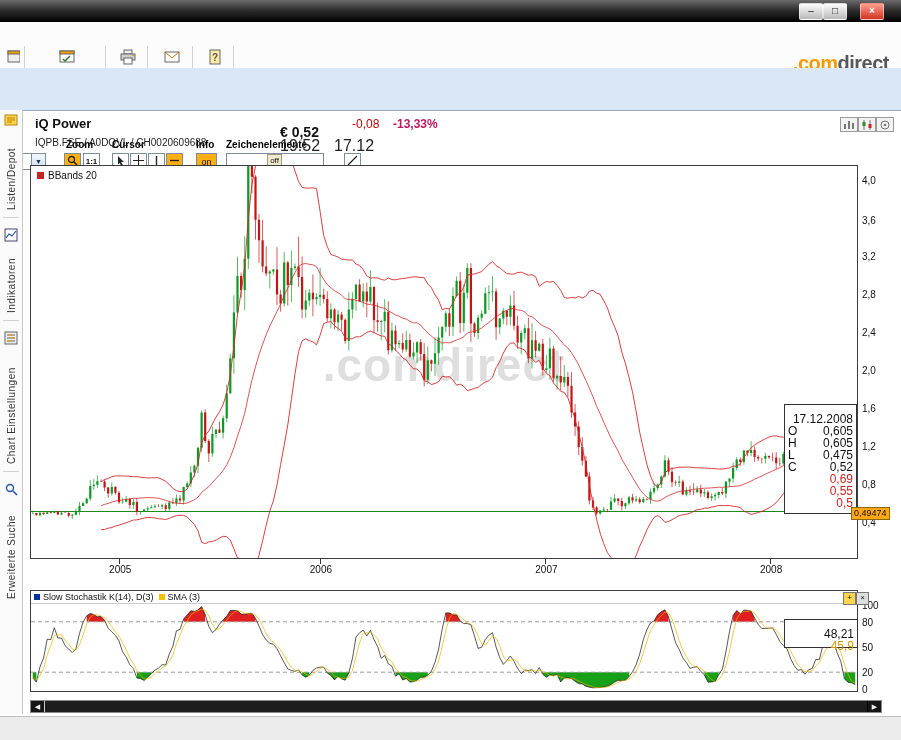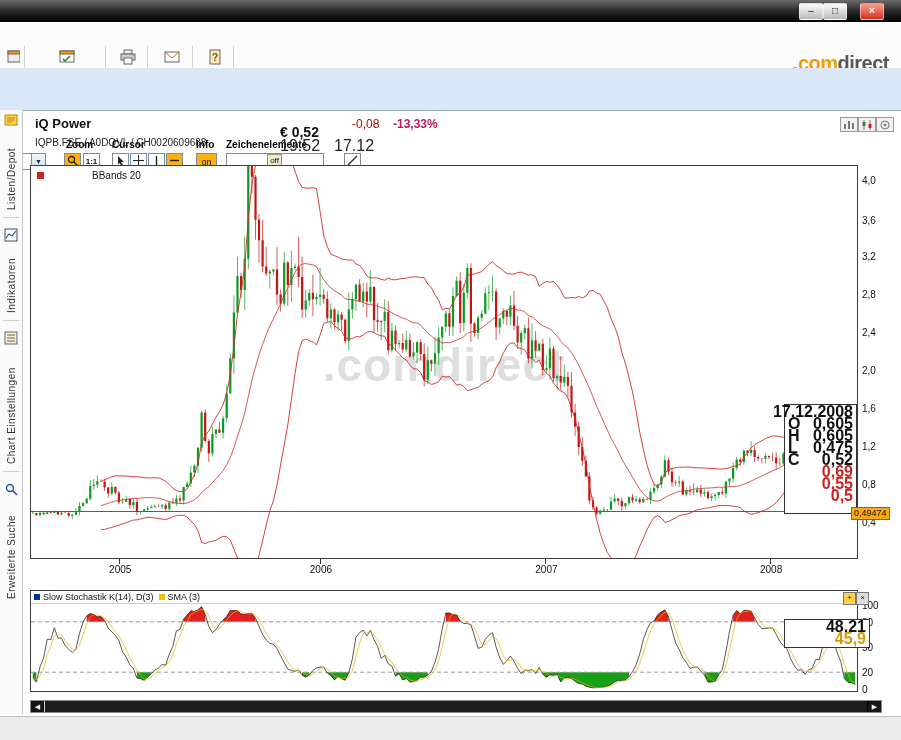--- a/index.html
+++ b/index.html
@@ -53,45 +53,45 @@
   .qpct{position:absolute;left:393px;top:117px;font-size:12px;font-weight:bold;color:#be185d;}
   .qids{position:absolute;left:35px;top:137px;font-size:10px;color:#222;}
   .qtime{position:absolute;left:280px;top:137px;font-size:16px;color:#222;display:flex;gap:14px;}
   .hicon{position:absolute;top:117px;width:16px;height:13px;border:1px solid #9a9a9a;background:#f2f2f2;
     display:flex;align-items:center;justify-content:center;}
 
   
   .frame{position:absolute;border:1px solid #3c3c3c;background:#fff;}
   #main-frame{left:30px;top:165px;width:826px;height:392px;}
   #main-plot{position:absolute;left:31px;top:166px;width:826px;height:392px;z-index:2;}
-  .legend{position:absolute;left:37px;top:170px;font-size:10px;z-index:4;display:flex;align-items:center;gap:44px;}
+  .legend{position:absolute;left:37px;top:170px;font-size:10px;z-index:4;display:flex;align-items:center;}
   .sq{width:7px;height:7px;display:inline-block;margin-right:4px;}
   .watermark{position:absolute;left:31px;top:338px;width:826px;text-align:center;font-size:46px;
     font-weight:bold;color:#dedede;z-index:1;letter-spacing:1px;}
-  .infobox{position:absolute;border:1px solid #333;background:#fff;font-size:16px;z-index:5;
-    padding:1px 3px;box-sizing:border-box;font-weight:bold;}
+  .infobox{position:absolute;border:1px solid #333;background:#fff;font-size:12px;z-index:5;
+    padding:8px 3px;box-sizing:border-box;}
   #main-infobox{left:784px;top:404px;width:73px;height:110px;}
   .ib-row{display:flex;justify-content:flex-end;line-height:12px;}
   .ib-row .ib-lab{margin-right:auto;}
   .ib-red{color:#cc2222;}
   #price-tag{position:absolute;left:851px;background:#ffa816;border:1px solid #8a6a00;font-size:9px;
     padding:0 2px;z-index:6;line-height:11px;}
 
   .tick{position:absolute;font-size:10px;color:#111;z-index:3;}
   .xc{width:30px;text-align:center;}
   .xtick-mark{position:absolute;top:558px;width:1px;height:6px;background:#333;}
 
   
   #stoch-frame{left:30px;top:590px;width:826px;height:100px;}
   .stoch-head{position:absolute;left:31px;top:591px;width:826px;height:13px;background:#fff;
     border-bottom:1px solid #ccc;display:flex;align-items:center;font-size:9px;gap:5px;padding-left:3px;
     box-sizing:border-box;z-index:3;}
   .ssq{width:6px;height:6px;display:inline-block;margin-right:3px;}
   #stoch-plot{position:absolute;left:31px;top:604px;width:826px;height:87px;z-index:2;}
-  #stoch-infobox{left:784px;top:619px;width:86px;height:29px;}
+  #stoch-infobox{left:784px;top:619px;width:74px;height:29px;}
   .panelbtn{position:absolute;top:592px;width:11px;height:11px;border:1px solid #777;font-size:8px;
     line-height:9px;text-align:center;z-index:6;background:#ddd;}
   .panelbtn.plus{background:#ffd34d;}
 
   
   .scrollbar{position:absolute;left:30px;top:700px;width:852px;height:13px;background:#cfcfcf;
     border:1px solid #8a8a8a;box-sizing:border-box;}
   .sb-btn{position:absolute;top:0;width:13px;height:11px;background:#151515;color:#eee;font-size:7px;
     line-height:11px;text-align:center;}
   .sb-thumb{position:absolute;left:14px;top:0;width:822px;height:11px;background:#1d1d1d;border-right:1px solid #000;}

